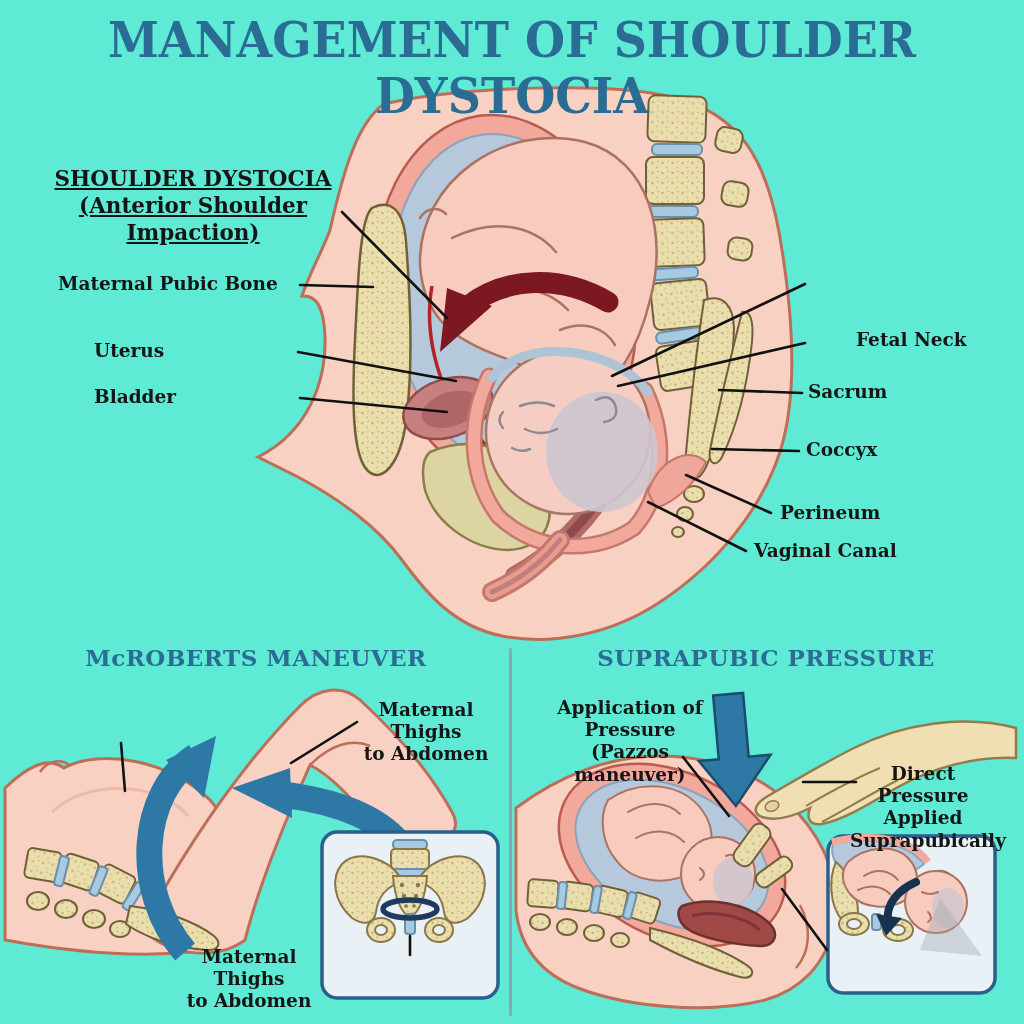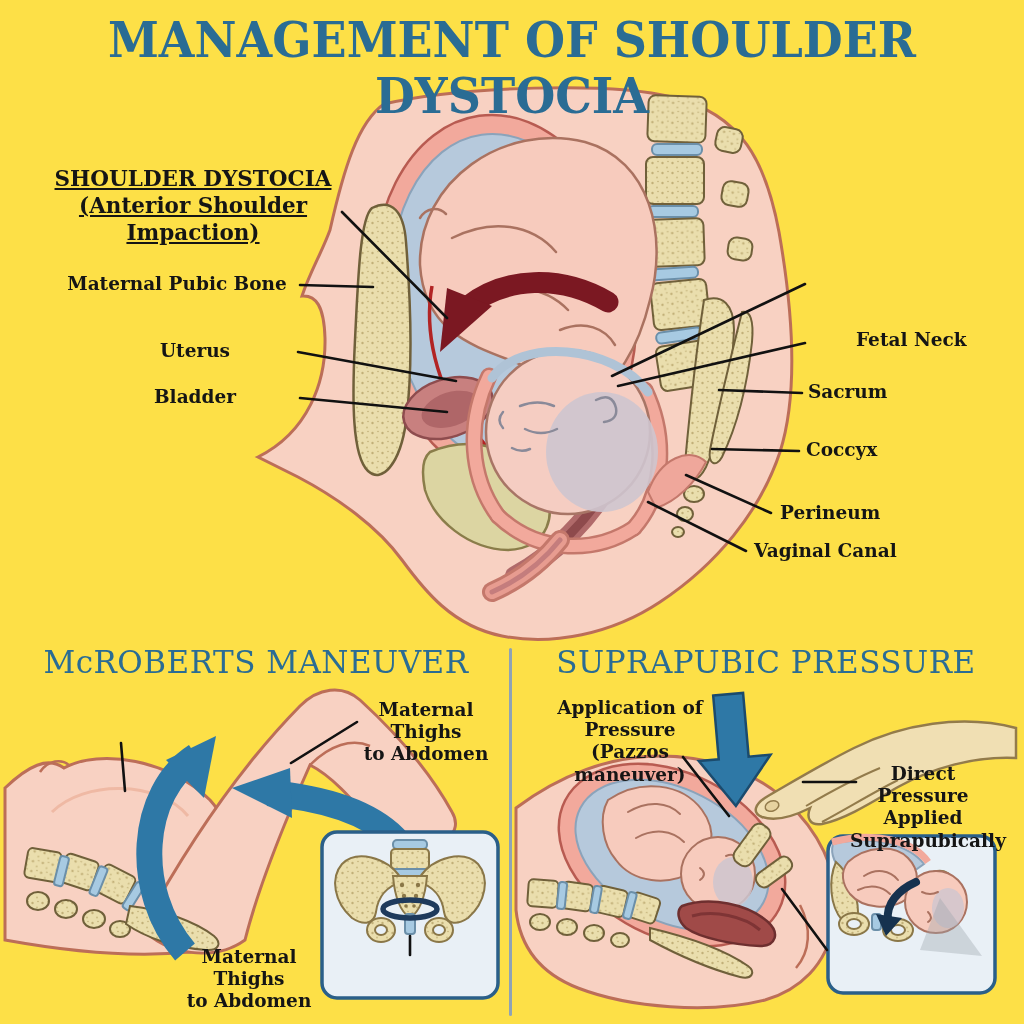--- a/index.html
+++ b/index.html
@@ -1,37 +1,37 @@
 <!DOCTYPE html>
 <html><head>
 <meta charset="utf-8">
 <style>
   html,body{margin:0;padding:0;background:#e8e8e8;}
   .page{
     position:relative;width:1024px;height:1024px;margin:0 auto;
-    background:#fde047;overflow:hidden;
+    background:#5eead4;overflow:hidden;
     font-family:"DejaVu Serif","Liberation Serif",serif;
   }
   .art{position:absolute;left:0;top:0;width:1024px;height:1024px;}
   .main-title{
     position:absolute;left:0;top:14px;width:1024px;text-align:center;
     font-size:46px;font-weight:bold;color:#2A6C94;letter-spacing:0px;
     font-family:"DejaVu Serif","Liberation Serif",serif;
     transform:scaleY(1.04);
   }
   .sec-title{
-    position:absolute;font-size:31px;font-weight:normal;color:#2A6C94;
+    position:absolute;font-size:23px;font-weight:bold;color:#2A6C94;
     text-align:center;letter-spacing:.5px;
   }
   .lbl{
     position:absolute;font-weight:bold;color:#151515;font-size:18.5px;
     line-height:1.2;white-space:pre-line;
   }
   .lbl.big{font-size:21.5px;line-height:1.25;}
-  .lbl.r{text-align:center;}
+  .lbl.r{text-align:left;}
   .lbl.c{text-align:center;}
   .divider{position:absolute;left:509px;top:648px;width:3px;height:368px;background:#8FA3B5;border-radius:2px;}
 </style>
 </head>
 <body>
 
 <div class="page">
 
   <svg class="art" viewBox="0 0 1024 1024">
     <defs>

